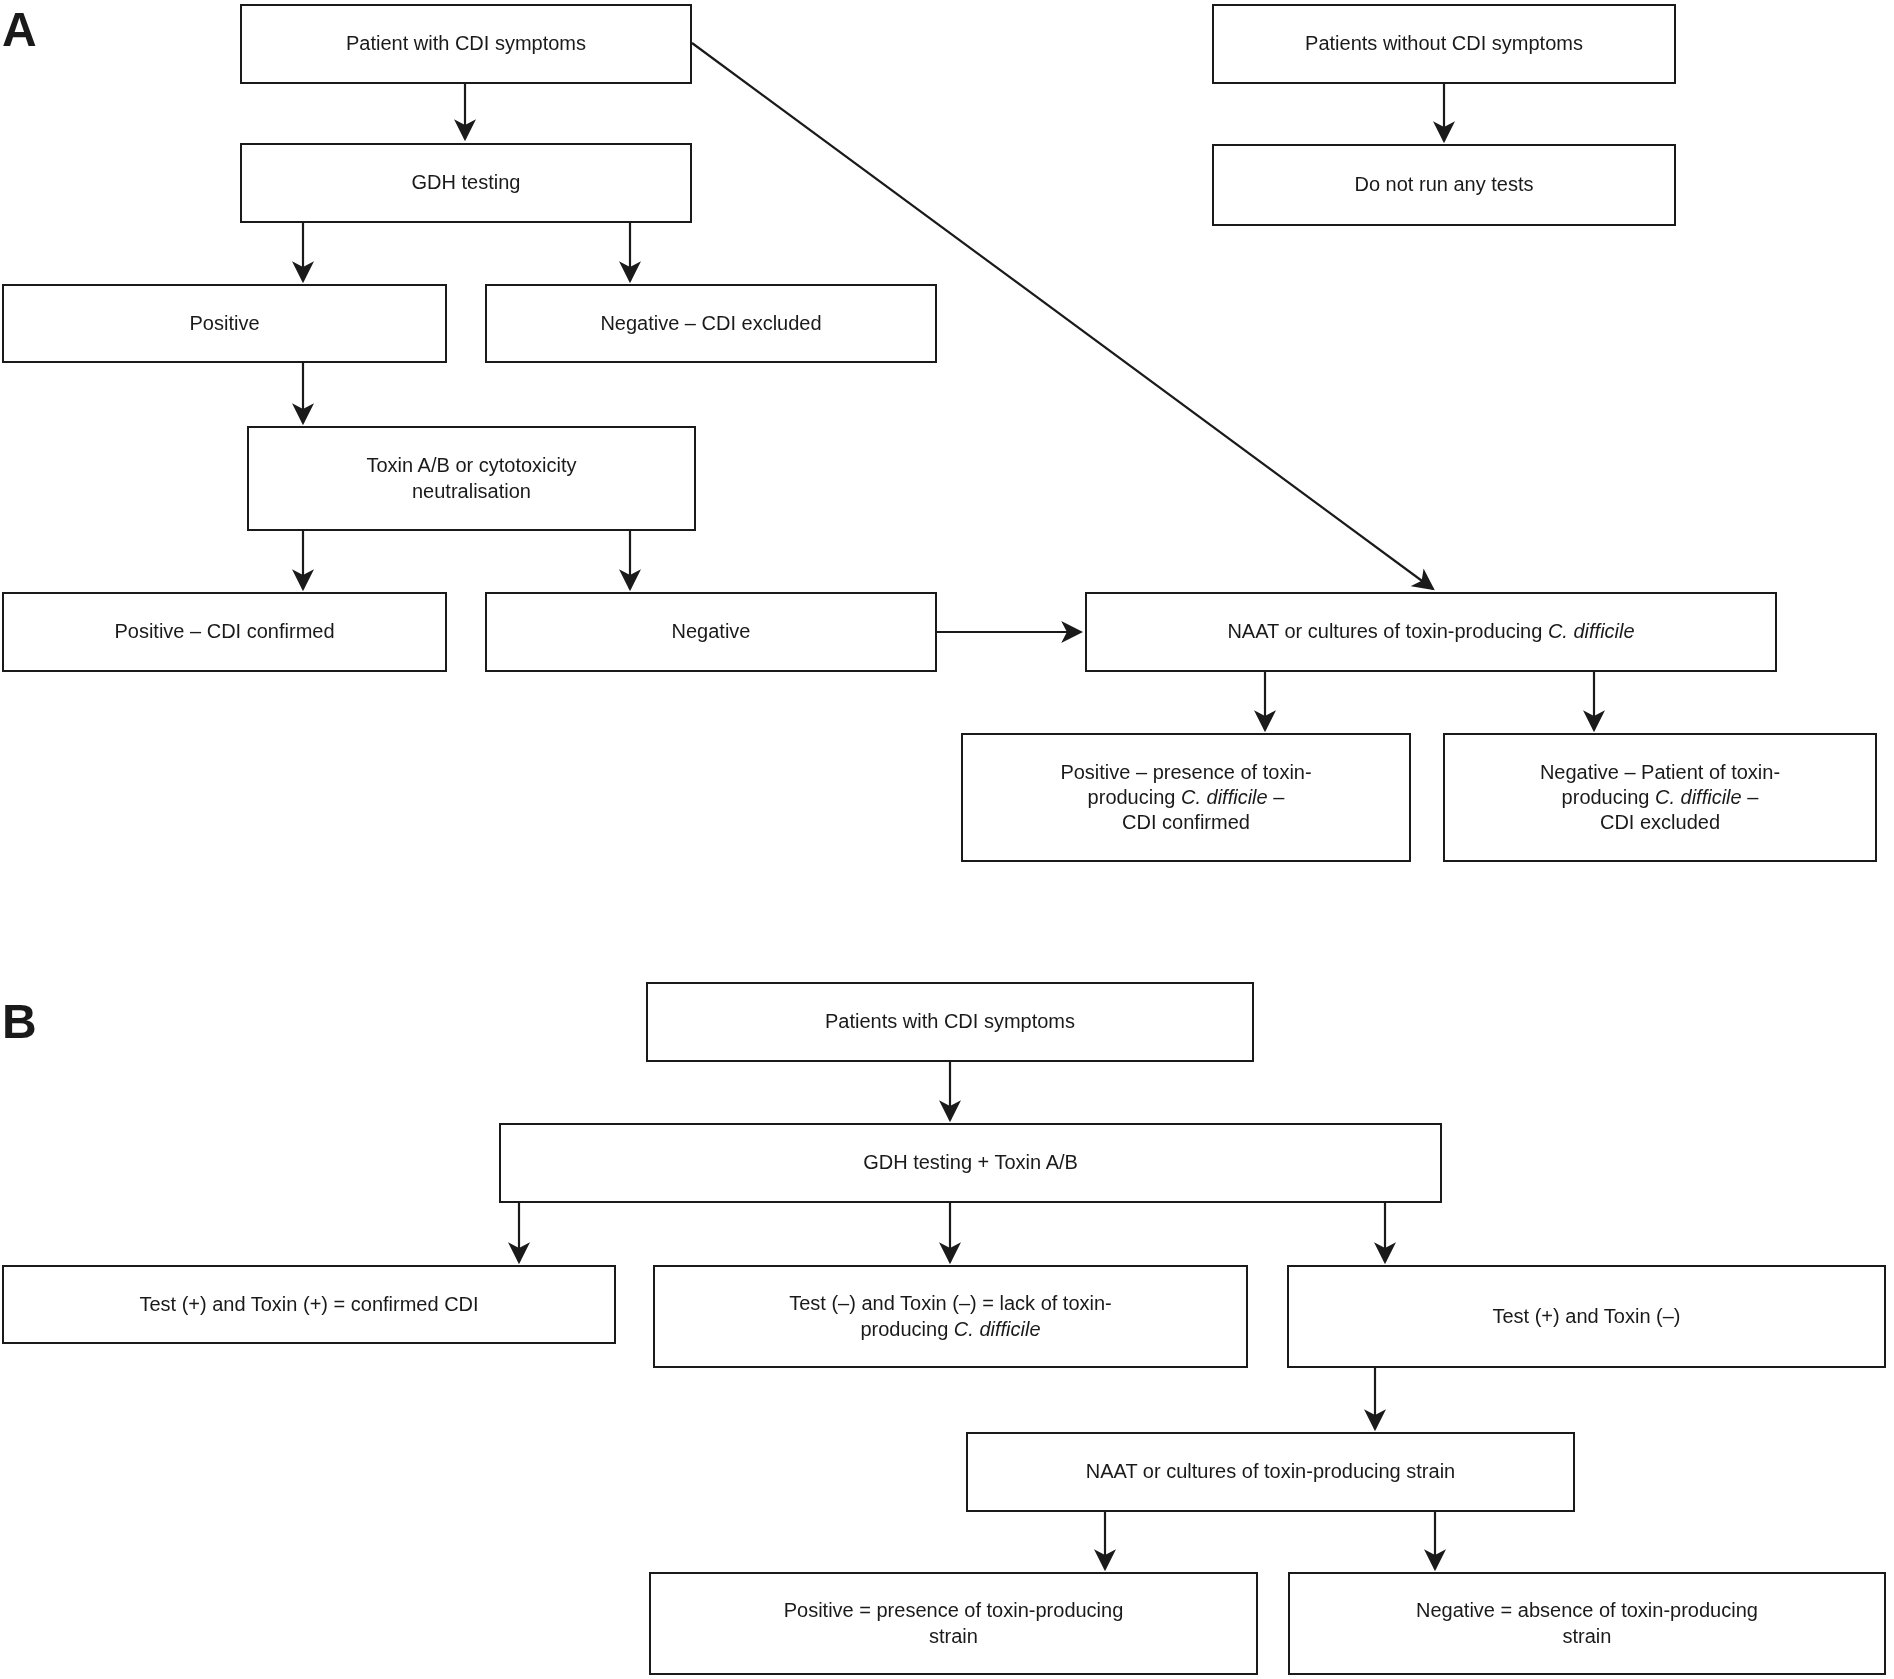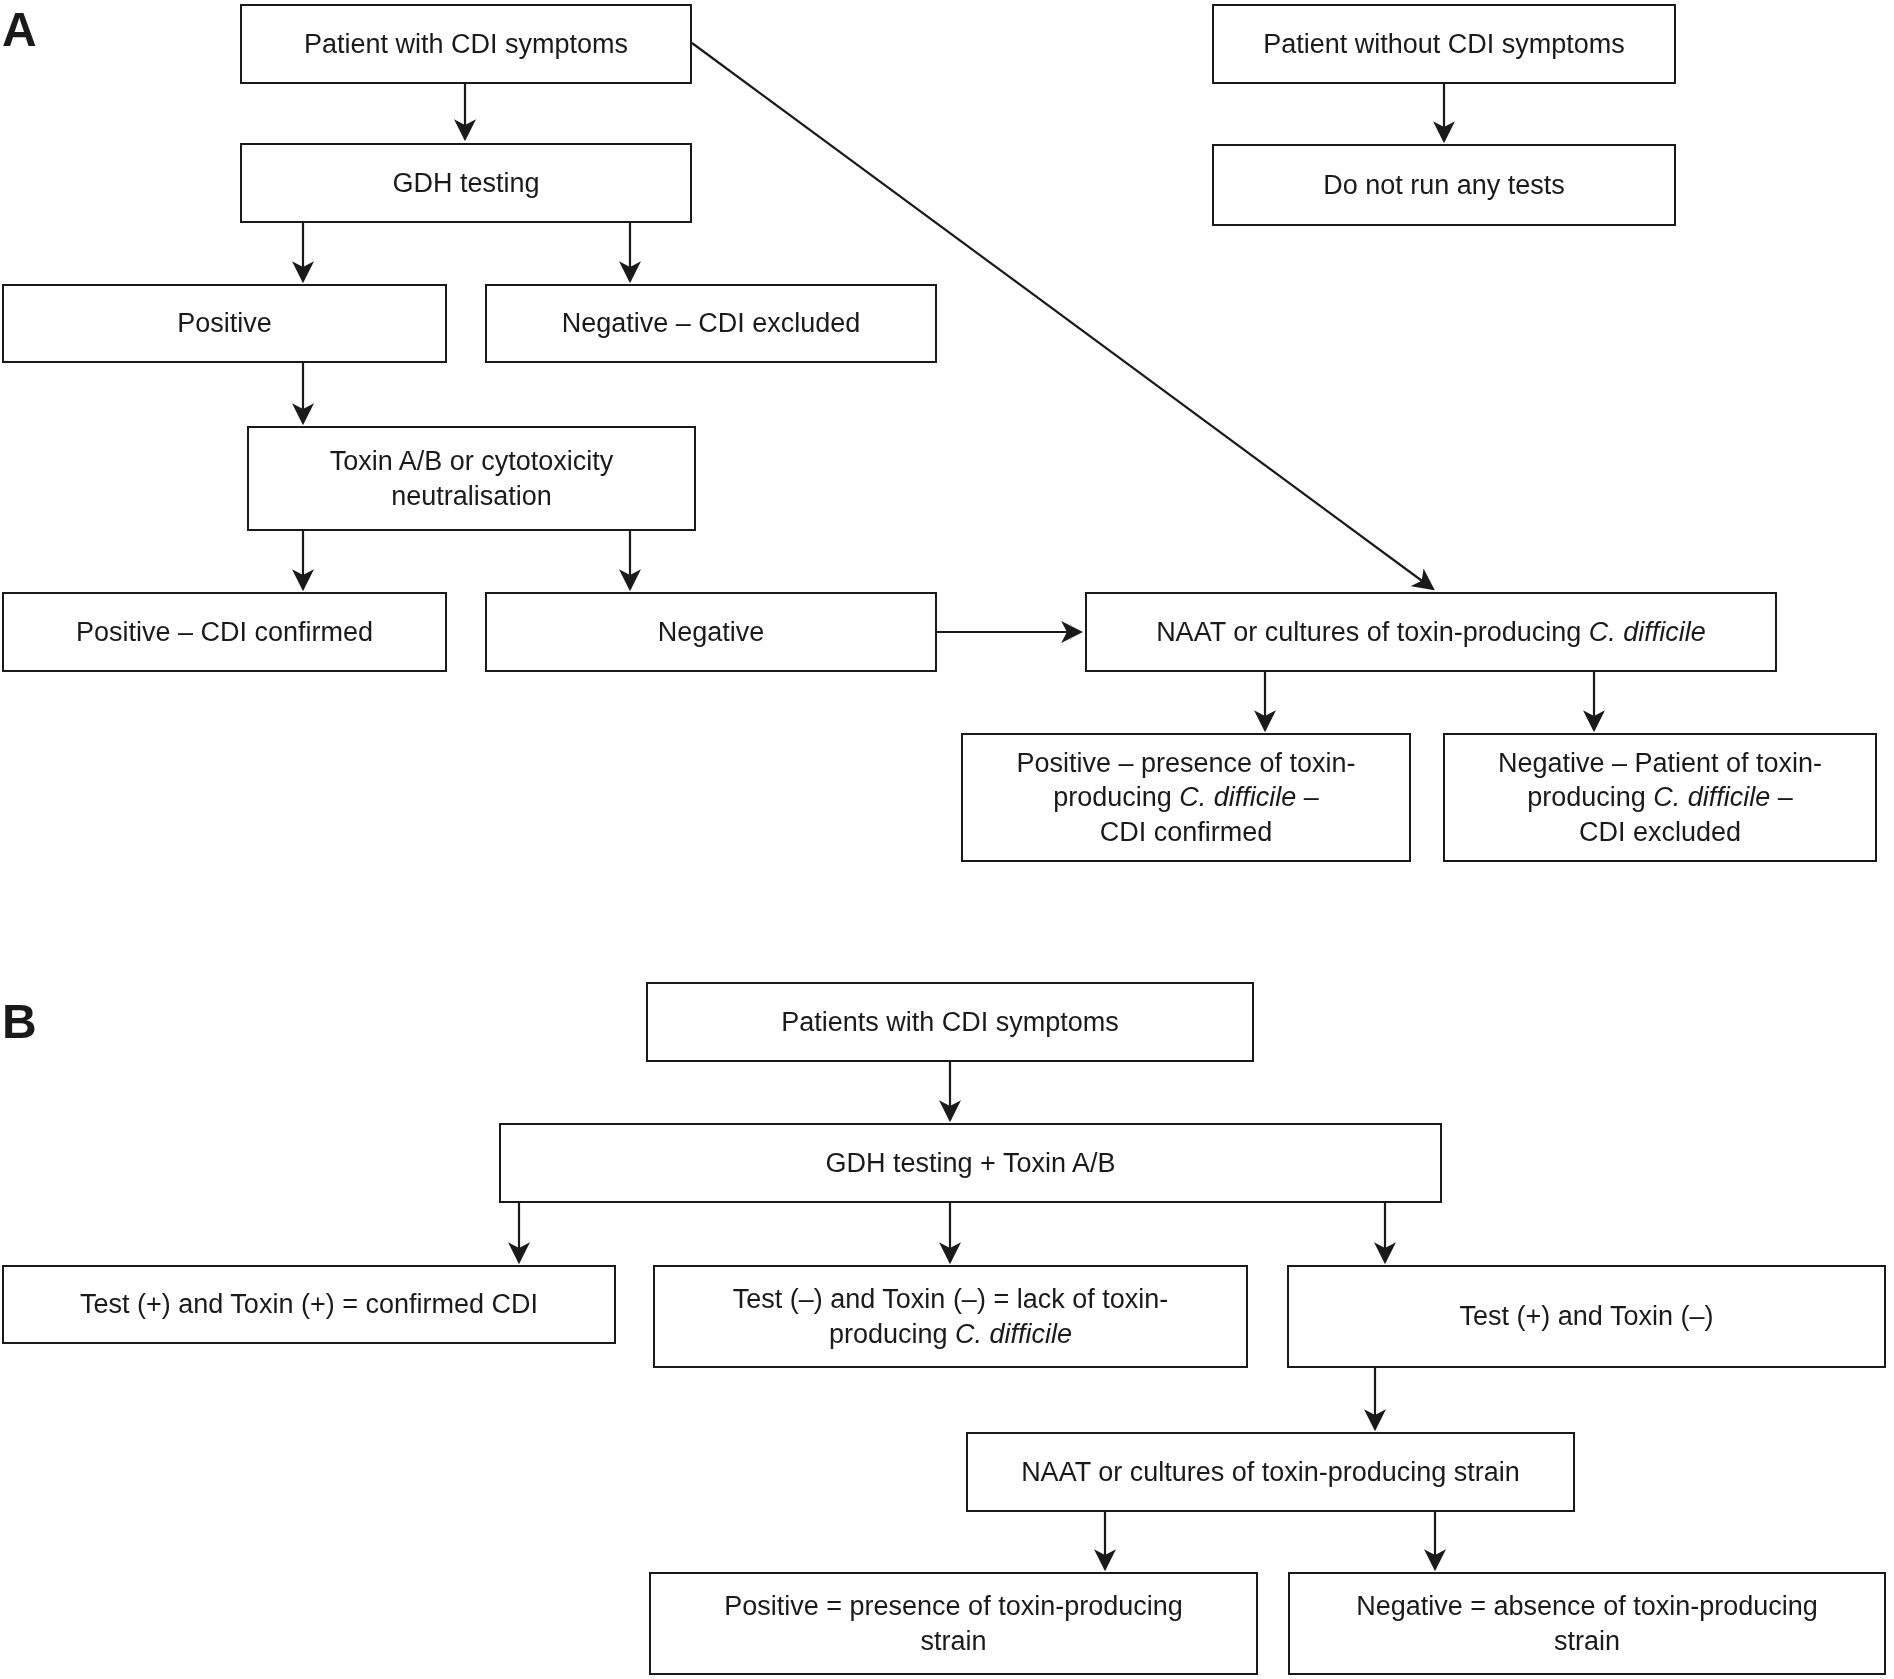--- a/index.html
+++ b/index.html
@@ -33,21 +33,21 @@
     box-sizing: border-box;
     border: 2.5px solid #1a1a1a;
     background: #ffffff;
     display: flex;
     align-items: center;
     justify-content: center;
     text-align: center;
     z-index: 2;
   }
   .node-text {
-    font-size: 27px;
+    font-size: 20px;
     line-height: 1.26;
     padding: 2px 10px;
   }
   .it { font-style: italic; }
   .panel-label {
     position: absolute;
     font-size: 48px;
     font-weight: bold;
     z-index: 3;
     line-height: 1;
@@ -86,21 +86,21 @@
     </svg>
   <div id="label-a" class="panel-label">A</div>
   <div id="label-b" class="panel-label">B</div>
 <div class="node" style="left: 240px; top: 4px; width: 452px; height: 80px;">
       <div class="node-text">
         <div class="line"><span>Patient with CDI symptoms</span></div>
       </div>
     </div>
     <div class="node" style="left: 1212px; top: 4px; width: 464px; height: 80px;">
       <div class="node-text">
-        <div class="line"><span>Patient without CDI symptoms</span></div>
+        <div class="line"><span>Patients without CDI symptoms</span></div>
       </div>
     </div>
     <div class="node" style="left: 1212px; top: 144px; width: 464px; height: 82px;">
       <div class="node-text">
         <div class="line"><span>Do not run any tests</span></div>
       </div>
     </div>
     <div class="node" style="left: 240px; top: 143px; width: 452px; height: 80px;">
       <div class="node-text">
         <div class="line"><span>GDH testing</span></div>

